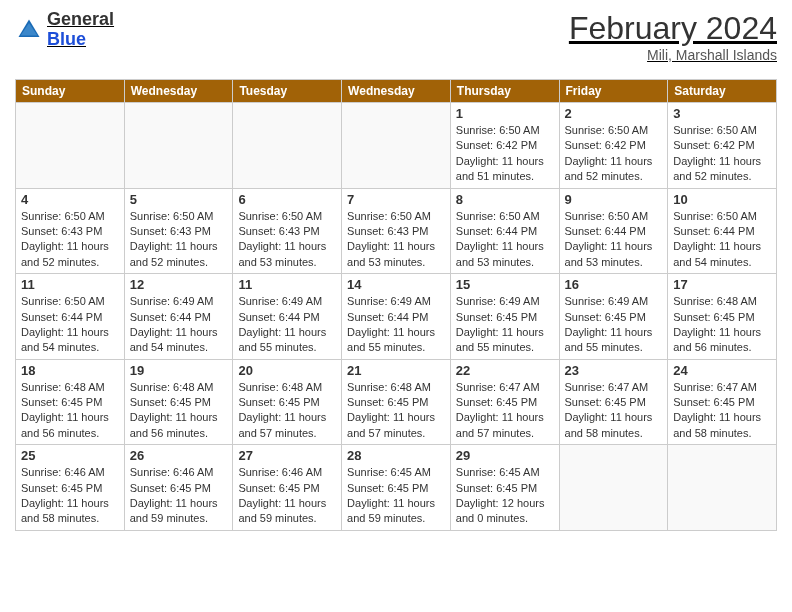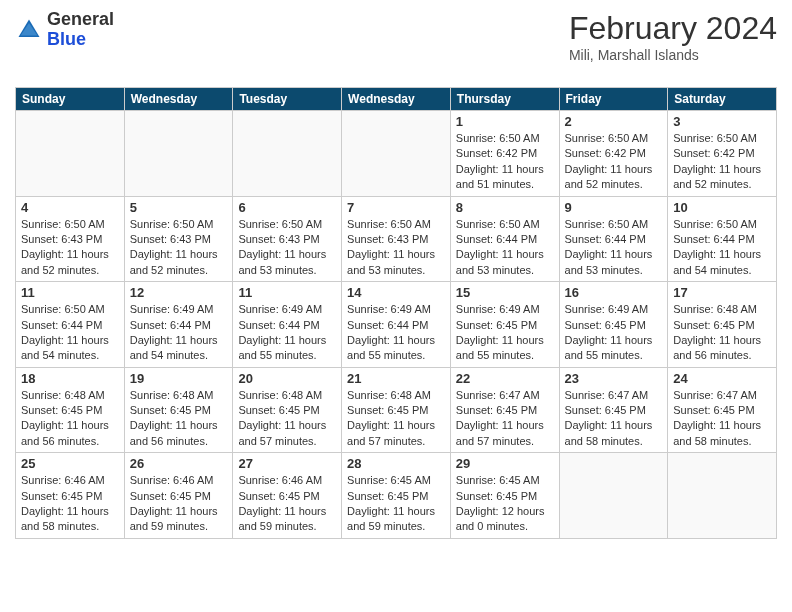--- a/index.html
+++ b/index.html
@@ -12,57 +12,58 @@
     }
     .container {
       width: 792px;
       height: 612px;
       padding: 10px 15px;
     }
     .header {
       display: flex;
       justify-content: space-between;
       align-items: flex-start;
-      margin-bottom: 24px;
+      margin-bottom: 16px;
+      text-decoration: underline;
     }
     .logo {
       display: flex;
       align-items: center;
       gap: 4px;
     }
     .logo-text {
       font-size: 18px;
       font-weight: bold;
       line-height: 1.1;
     }
     .logo-general { color: #333; }
     .logo-blue { color: #1d4ed8; }
     .logo-icon {
       width: 28px;
       height: 28px;
     }
     .title-block {
-      text-align: left;
+      text-align: right;
     }
     .month-title {
       font-size: 32px;
       font-weight: normal;
       color: #333;
     }
     .location {
       font-size: 14px;
       color: #555;
     }
     .calendar {
       width: 100%;
       border-collapse: collapse;
       table-layout: fixed;
     }
     .calendar th {
-      background: #0c4a6e;
+      background: #a16207;
       color: #fff;
       text-align: left;
       padding: 4px 6px;
       font-size: 12px;
       font-weight: bold;
       border: 1px solid #ccc;
     }
     .calendar td {
       border: 1px solid #ccc;
       vertical-align: top;

